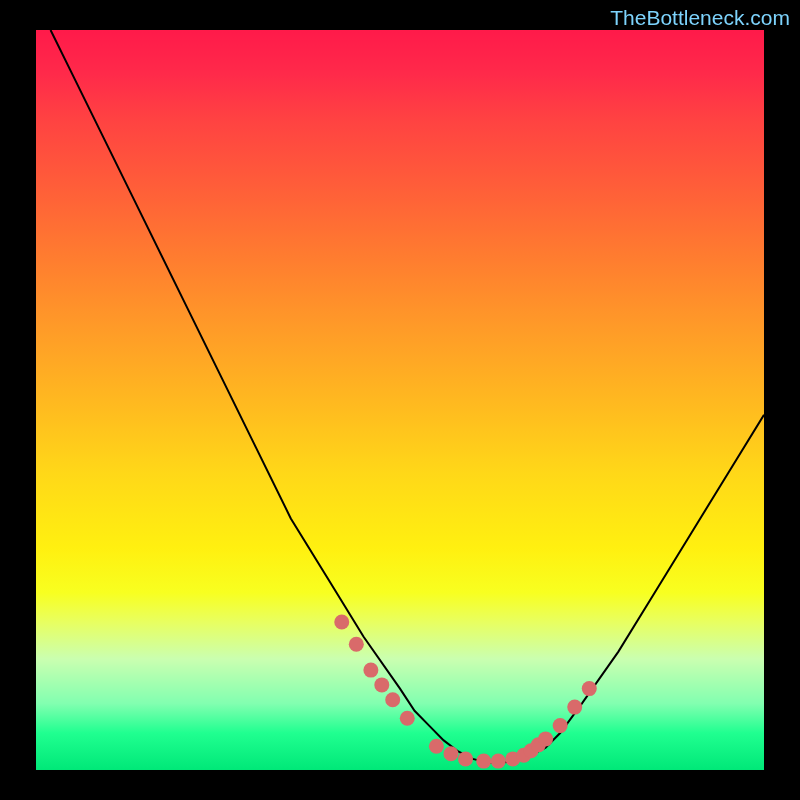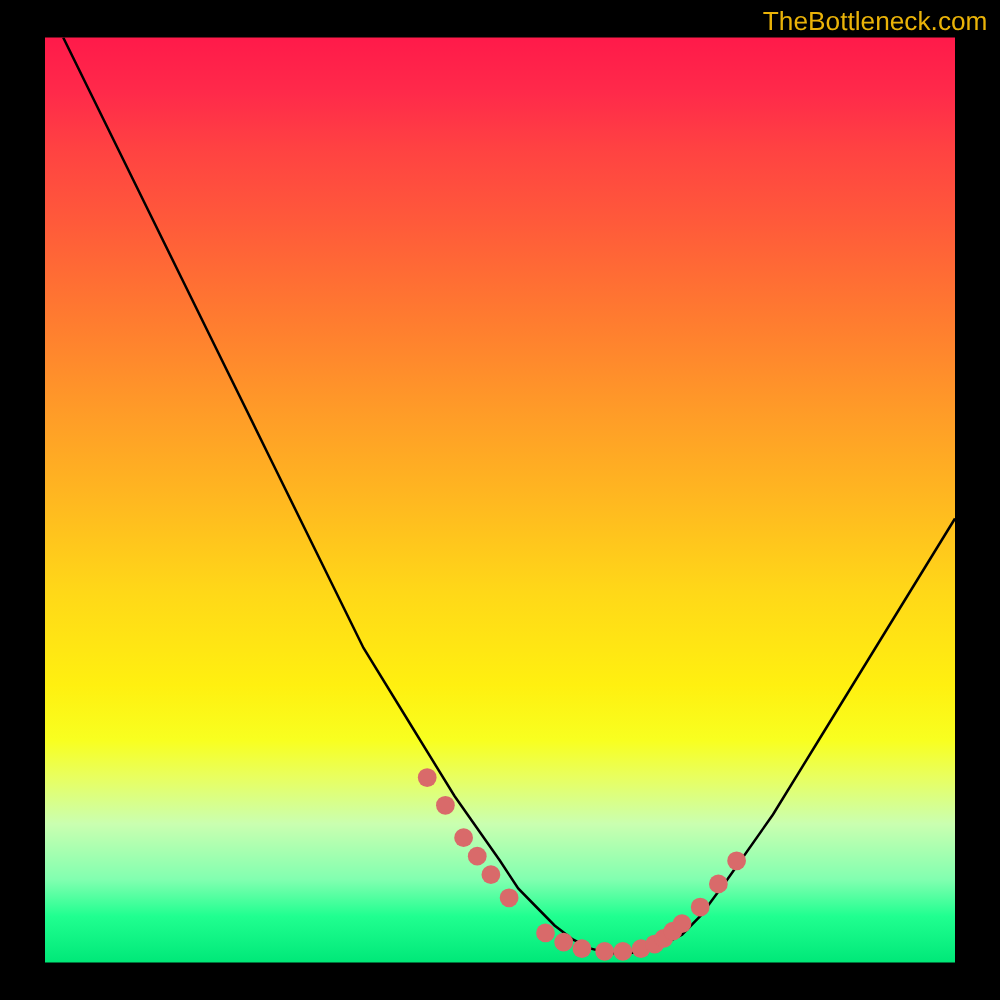--- a/index.html
+++ b/index.html
@@ -8,21 +8,21 @@
     height: 800px;
     background: #000;
     position: relative;
     overflow: hidden;
     font-family: Arial, sans-serif;
   }
   .watermark {
     position: absolute;
     top: 6px;
     right: 10px;
-    color: #eab308;
+    color: #7dd3fc;
     font-size: 21px;
     font-weight: 500;
     z-index: 10;
   }
   .plot-area {
     position: absolute;
     left: 36px;
     top: 30px;
     width: 728px;
     height: 740px;

